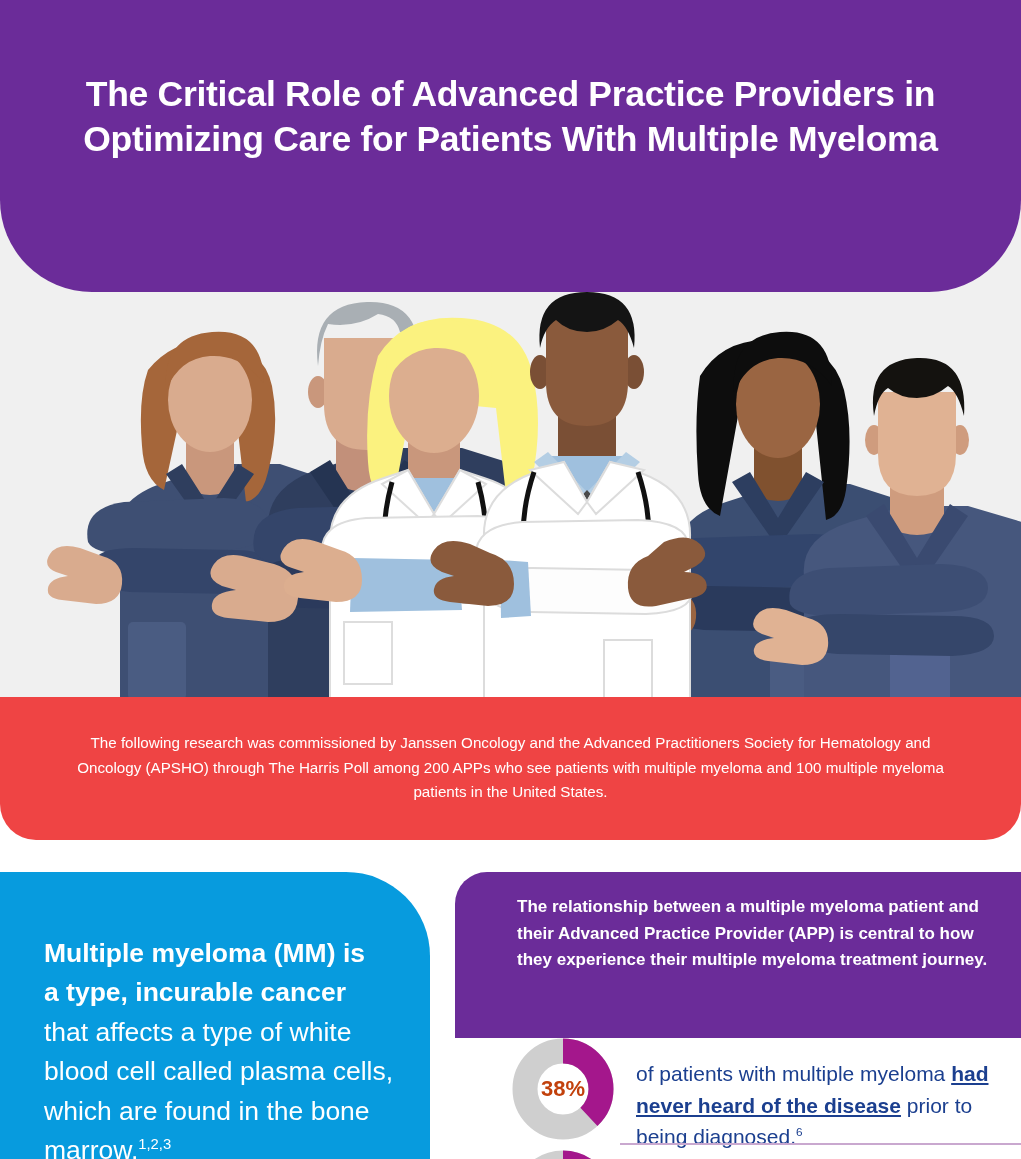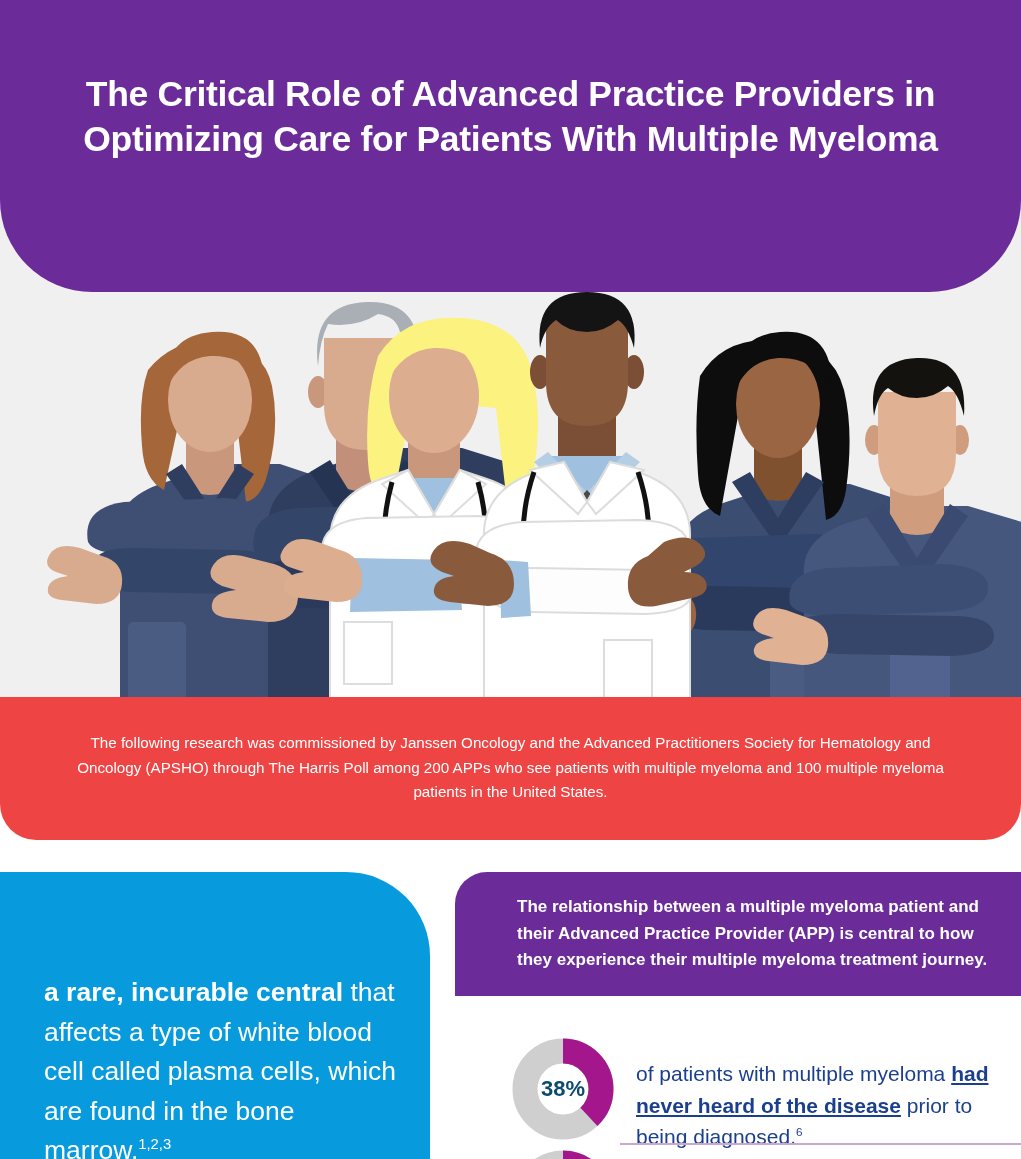--- a/index.html
+++ b/index.html
@@ -64,39 +64,39 @@
   .blue-text{
     position:absolute;left:44px;right:34px;top:62px;
     color:#ffffff;font-size:26.5px;line-height:1.49;
   }
   .blue-text b{font-weight:bold;}
   .blue-text .lite{font-weight:400;}
   sup{font-size:0.56em;vertical-align:super;line-height:0;}
 
   
   .purple-card{
-    position:absolute;left:455px;top:872px;width:566px;height:124px;
+    position:absolute;left:455px;top:872px;width:566px;height:166px;
     background:#6b2c99;
     border-top-left-radius:32px;
     z-index:5;
   }
   .purple-card-text{
     position:absolute;left:62px;right:26px;top:22px;
     color:#ffffff;font-size:17px;font-weight:bold;line-height:1.56;
   }
 
   
   .stats{position:absolute;left:455px;top:1020px;width:566px;height:139px;z-index:5;}
   .stat-row{position:relative;display:flex;align-items:flex-start;padding:18px 0 0 0;}
   .donut{position:relative;width:102px;height:102px;flex:0 0 102px;margin-left:57px;}
   .donut svg{display:block;}
   .donut .pct{
     position:absolute;left:0;top:0;width:102px;height:102px;
     display:flex;align-items:center;justify-content:center;
-    font-size:22px;font-weight:bold;color:#0c4a6e;
+    font-size:22px;font-weight:bold;color:#c2410c;
   }
   .stat-copy{
     margin-left:22px;padding-top:20px;
     color:#1b3f8f;font-size:21px;line-height:1.5;max-width:380px;
   }
   .stat-copy .em{font-weight:bold;text-decoration:underline;}
   .stat-divider{
     position:absolute;left:165px;right:0;top:123px;height:2px;background:#c9a8cf;
   }
   
@@ -280,22 +280,22 @@
   <div class="header">
     <div class="header-title">The Critical Role of Advanced Practice Providers in Optimizing Care for Patients With Multiple Myeloma</div>
   </div>
 
   <div class="research-band">
     <div class="research-text">The following research was commissioned by Janssen Oncology and the Advanced Practitioners Society for Hematology and Oncology (APSHO) through The Harris Poll among 200 APPs who see patients with multiple myeloma and 100 multiple myeloma patients in the United States.</div>
   </div>
 
   <div class="blue-panel">
     <div class="blue-text">
-      <br>
-      <b>a rare,  incurable central</b>
+      <b>Multiple myeloma (MM) is</b><br>
+      <b>a type,  incurable cancer</b>
       <span class="lite">that affects a type of white blood cell called plasma cells, which are found in the bone marrow.</span><sup>1,2,3</sup>
     </div>
   </div>
 
   <div class="purple-card">
     <div class="purple-card-text">The relationship between a multiple myeloma patient and their Advanced Practice Provider (APP) is central to how they experience their multiple myeloma treatment journey.</div>
   </div>
 
   <div class="stats">
 

